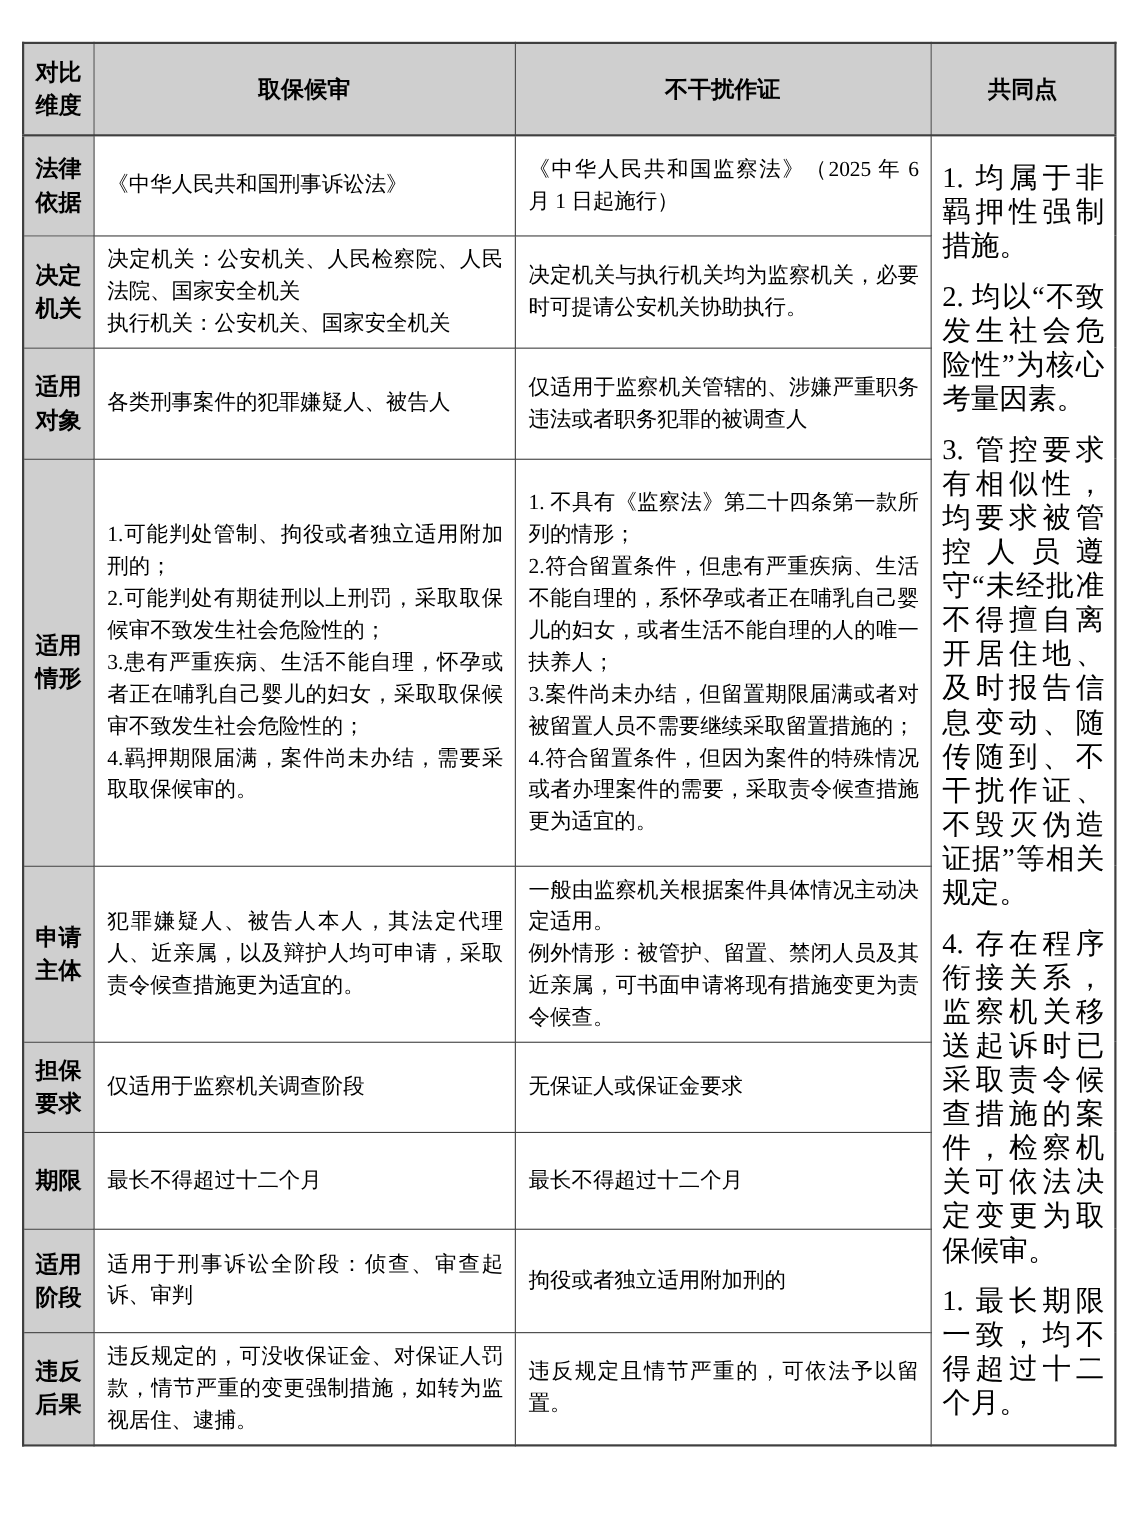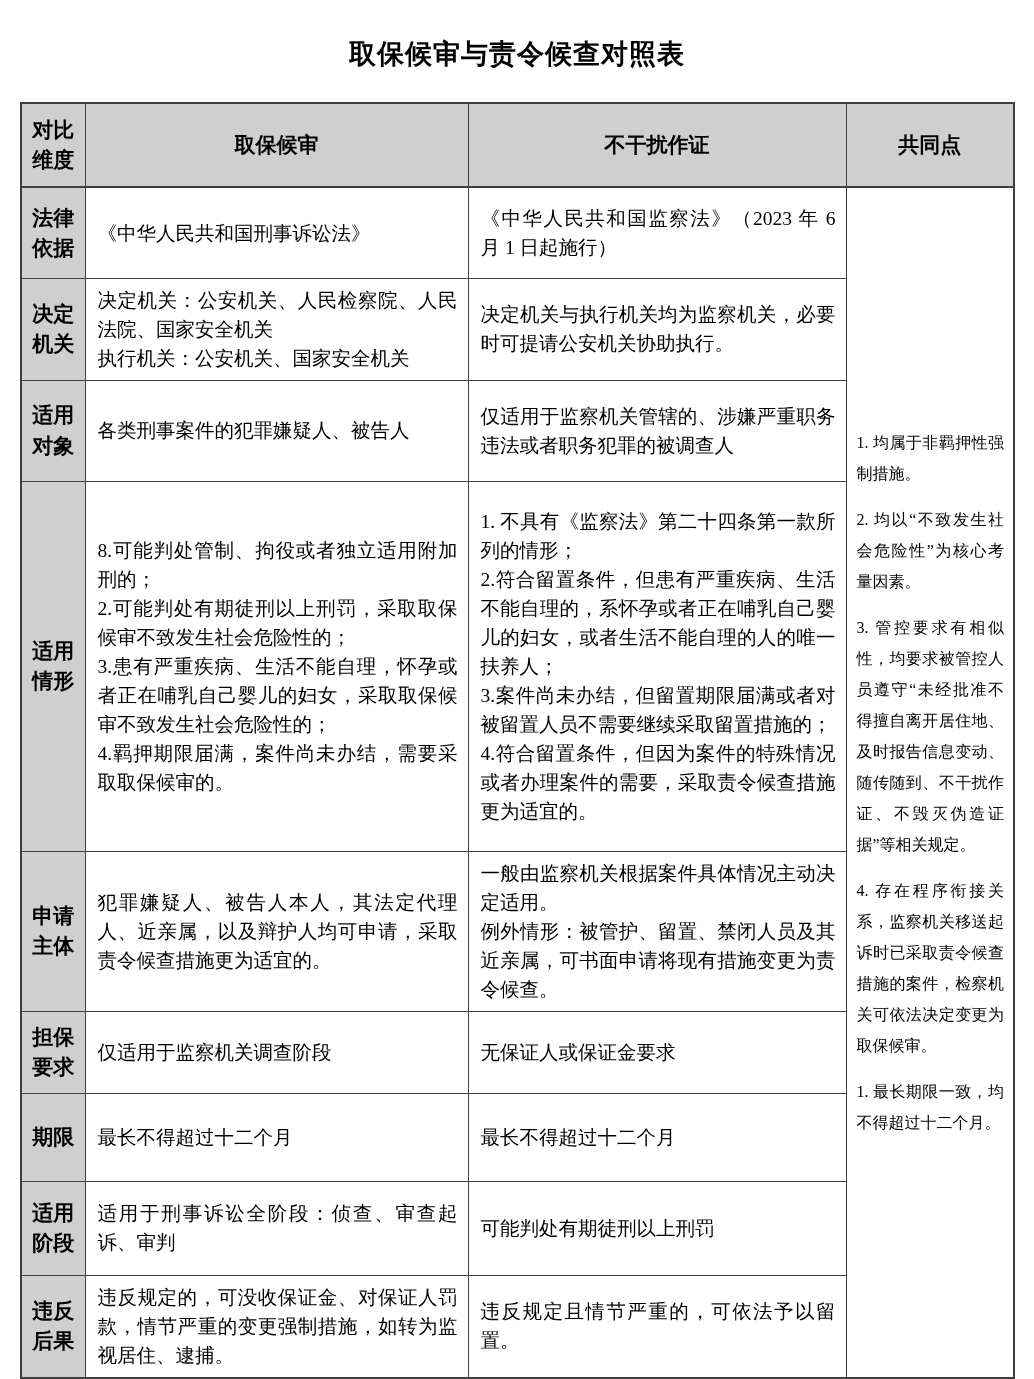--- a/index.html
+++ b/index.html
@@ -70,32 +70,31 @@
     padding: 7px 10px 7px 12px;
     text-align: justify;
     vertical-align: middle;
     white-space: pre-line;
   }
   td.common {
     vertical-align: middle;
     padding: 0 9px 0 10px;
   }
   td.common p {
-    font-size: 16px;
+    font-size: 26px;
     line-height: 31px;
     text-align: justify;
     margin: 15px 0;
   }
 </style>
 </head>
 <body>
 
 <div class="page">
 
-  <h1 class="doc-title">取保候审与责令候查对照表</h1>
 
   <table class="cmp">
     <colgroup>
       <col style="width:64px">
       <col style="width:383px">
       <col style="width:378px">
       <col style="width:168px">
     </colgroup>
     <thead>
       <tr>
@@ -104,21 +103,21 @@
         <th>取保候审</th>
         <th>不干扰作证</th>
         <th>共同点</th>
       </tr>
     </thead>
     <tbody>
       <tr style="height:91px">
         <td class="lab">法律
 依据</td>
         <td class="cell">《中华人民共和国刑事诉讼法》</td>
-        <td class="cell">《中华人民共和国监察法》（2023 年 6 月 1 日起施行）</td>
+        <td class="cell">《中华人民共和国监察法》（2025 年 6 月 1 日起施行）</td>
         <td class="common" rowspan="9">
           <p>1. 均属于非羁押性强制措施。</p>
           <p>2. 均以“不致发生社会危险性”为核心考量因素。</p>
           <p>3. 管控要求有相似性，均要求被管控人员遵守“未经批准不得擅自离开居住地、及时报告信息变动、随传随到、不干扰作证、不毁灭伪造证据”等相关规定。</p>
           <p>4. 存在程序衔接关系，监察机关移送起诉时已采取责令候查措施的案件，检察机关可依法决定变更为取保候审。</p>
           <p>1. 最长期限一致，均不得超过十二个月。</p>
         </td>
       </tr>
       <tr style="height:100px">
         <td class="lab">决定
@@ -129,21 +128,21 @@
       </tr>
       <tr style="height:101px">
         <td class="lab">适用
 对象</td>
         <td class="cell">各类刑事案件的犯罪嫌疑人、被告人</td>
         <td class="cell">仅适用于监察机关管辖的、涉嫌严重职务违法或者职务犯罪的被调查人</td>
       </tr>
       <tr style="height:370px">
         <td class="lab">适用
 情形</td>
-        <td class="cell">8.可能判处管制、拘役或者独立适用附加刑的；
+        <td class="cell">1.可能判处管制、拘役或者独立适用附加刑的；
 2.可能判处有期徒刑以上刑罚，采取取保候审不致发生社会危险性的；
 3.患有严重疾病、生活不能自理，怀孕或者正在哺乳自己婴儿的妇女，采取取保候审不致发生社会危险性的；
 4.羁押期限届满，案件尚未办结，需要采取取保候审的。</td>
         <td class="cell">1. 不具有《监察法》第二十四条第一款所列的情形；
 2.符合留置条件，但患有严重疾病、生活不能自理的，系怀孕或者正在哺乳自己婴儿的妇女，或者生活不能自理的人的唯一扶养人；
 3.案件尚未办结，但留置期限届满或者对被留置人员不需要继续采取留置措施的；
 4.符合留置条件，但因为案件的特殊情况或者办理案件的需要，采取责令候查措施更为适宜的。</td>
       </tr>
       <tr style="height:155px">
         <td class="lab">申请
@@ -160,21 +159,21 @@
       </tr>
       <tr style="height:88px">
         <td class="lab">期限</td>
         <td class="cell">最长不得超过十二个月</td>
         <td class="cell">最长不得超过十二个月</td>
       </tr>
       <tr style="height:94px">
         <td class="lab">适用
 阶段</td>
         <td class="cell">适用于刑事诉讼全阶段：侦查、审查起诉、审判</td>
-        <td class="cell">可能判处有期徒刑以上刑罚</td>
+        <td class="cell">拘役或者独立适用附加刑的</td>
       </tr>
       <tr style="height:93px">
         <td class="lab">违反
 后果</td>
         <td class="cell">违反规定的，可没收保证金、对保证人罚款，情节严重的变更强制措施，如转为监视居住、逮捕。</td>
         <td class="cell">违反规定且情节严重的，可依法予以留置。</td>
       </tr>
     </tbody>
   </table>
 

